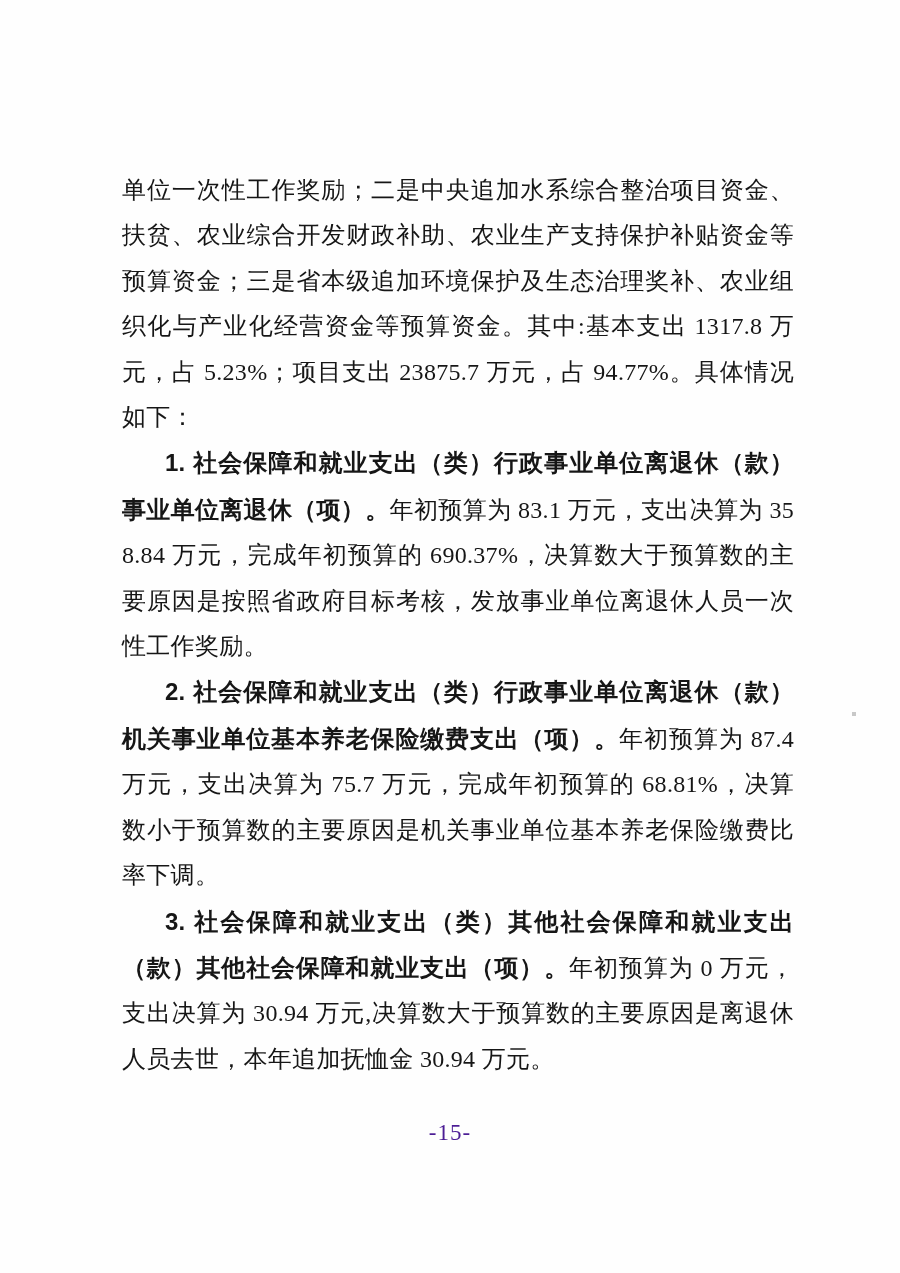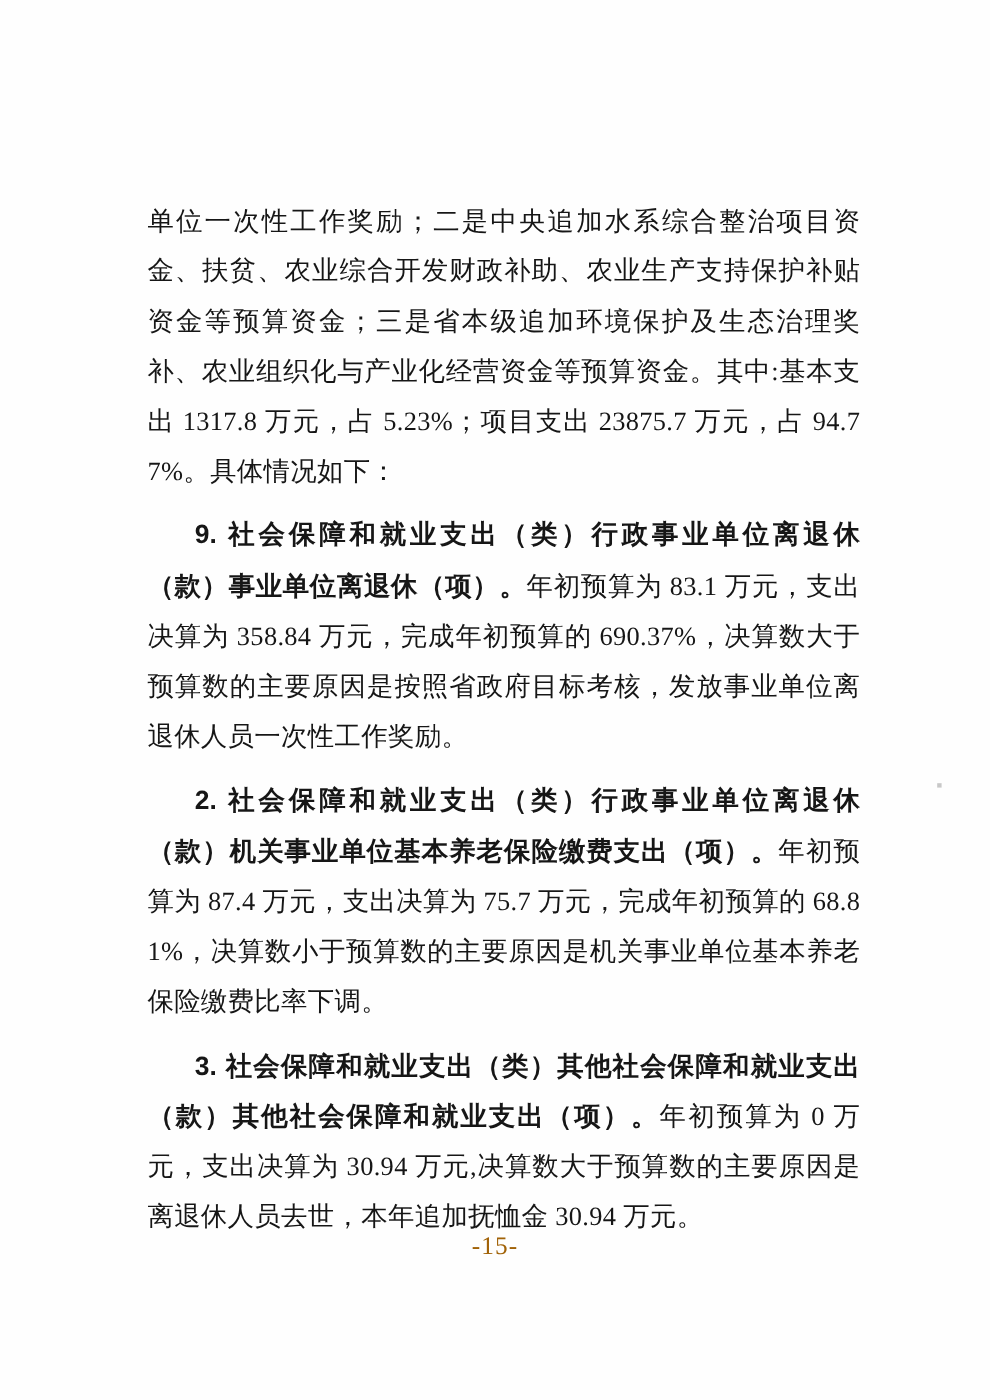--- a/index.html
+++ b/index.html
@@ -28,41 +28,41 @@
     width: 672px;
     font-size: 24px;
     line-height: 45.4px;
     color: #161616;
     text-align: justify;
     text-justify: inter-ideograph;
     word-break: break-all;
     letter-spacing: 0.3px;
   }
   .body-text p {
-    margin: 12px;
+    margin: 0;
     padding: 0;
     text-align: justify;
     text-align-last: left;
   }
   .body-text p.indent {
     text-indent: 43px;
   }
   .body-text b {
     font-weight: 700;
     font-family: "Liberation Sans", "DejaVu Sans", sans-serif;
     letter-spacing: 0.2px;
   }
   .footer {
     position: absolute;
     left: 0;
     top: 1120px;
     width: 900px;
     text-align: center;
     font-size: 23px;
-    color: #a16207;
+    color: #4c1d95;
     letter-spacing: 1px;
     font-family: "Liberation Serif", "DejaVu Serif", serif;
   }
   .artifact {
     position: absolute;
     left: 852px;
     top: 712px;
     width: 4px;
     height: 4px;
     background: #c8c8c8;
@@ -70,21 +70,21 @@
 </style>
 </head>
 <body>
 
 <div class="page">
 
   <div class="body-text">
 
     <p><b></b><span>单位一次性工作奖励；二是中央追加水系综合整治项目资金、扶贫、农业综合开发财政补助、农业生产支持保护补贴资金等预算资金；三是省本级追加环境保护及生态治理奖补、农业组织化与产业化经营资金等预算资金。其中:基本支出 1317.8 万元，占 5.23%；项目支出 23875.7 万元，占 94.77%。具体情况如下：</span></p>
 
-    <p class="indent"><b>9. 社会保障和就业支出（类）行政事业单位离退休（款）事业单位离退休（项）。</b><span>年初预算为 83.1 万元，支出决算为 358.84 万元，完成年初预算的 690.37%，决算数大于预算数的主要原因是按照省政府目标考核，发放事业单位离退休人员一次性工作奖励。</span></p>
+    <p class="indent"><b>1. 社会保障和就业支出（类）行政事业单位离退休（款）事业单位离退休（项）。</b><span>年初预算为 83.1 万元，支出决算为 358.84 万元，完成年初预算的 690.37%，决算数大于预算数的主要原因是按照省政府目标考核，发放事业单位离退休人员一次性工作奖励。</span></p>
 
     <p class="indent"><b>2. 社会保障和就业支出（类）行政事业单位离退休（款）机关事业单位基本养老保险缴费支出（项）。</b><span>年初预算为 87.4 万元，支出决算为 75.7 万元，完成年初预算的 68.81%，决算数小于预算数的主要原因是机关事业单位基本养老保险缴费比率下调。</span></p>
 
     <p class="indent"><b>3. 社会保障和就业支出（类）其他社会保障和就业支出（款）其他社会保障和就业支出（项）。</b><span>年初预算为 0 万元，支出决算为 30.94 万元,决算数大于预算数的主要原因是离退休人员去世，本年追加抚恤金 30.94 万元。</span></p>
 
 
   </div>
 
   <div class="footer">-15-</div>
 

